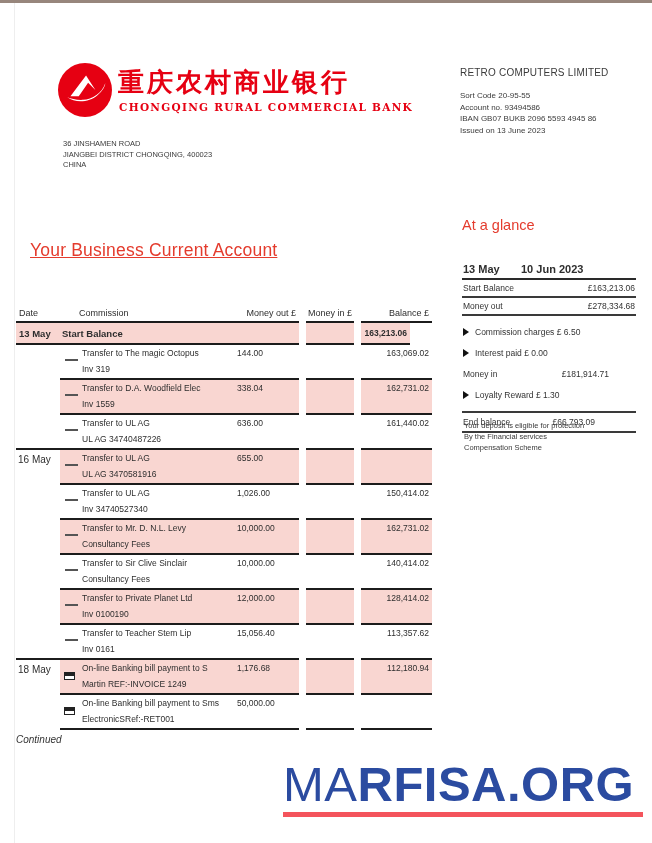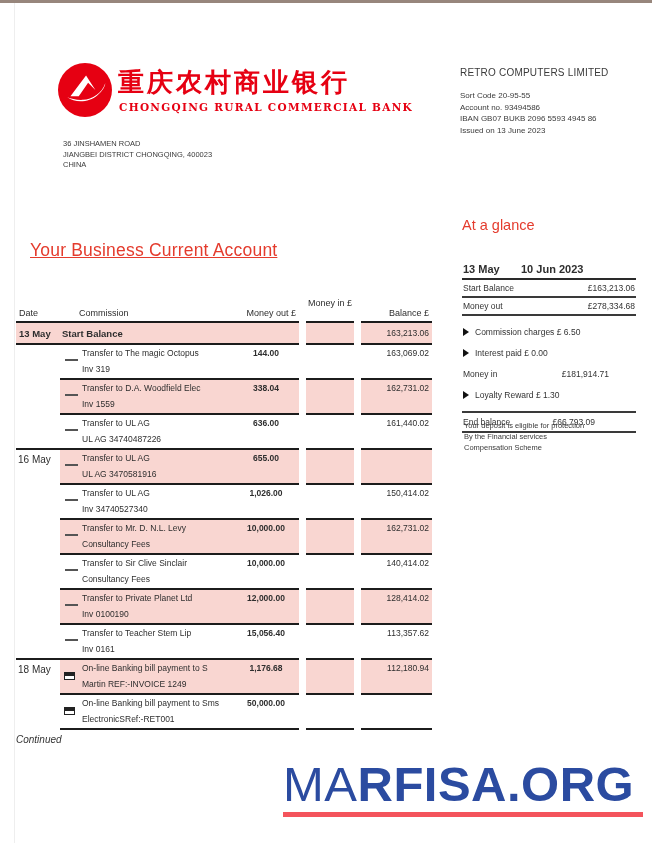--- a/index.html
+++ b/index.html
@@ -42,44 +42,44 @@
   .fscs { position:absolute; left:464px; top:418px; font-size:7.5px; line-height:1.45; color:#3a3a3a; }
 
   
   .stable { position:absolute; left:16px; top:301px; width:416px; font-size:8.5px; color:#2e2e2e; }
   .thead { display:flex; height:19px; align-items:flex-end; font-size:9px; }
   .h-a { width:283px; display:flex; border-bottom:2px solid #1c1c1c; padding-bottom:3px; }
   .h-date { width:63px; padding-left:3px; }
   .h-desc { flex:1; }
   .h-out { text-align:right; padding-right:3px; width:90px; }
   .c-gap { width:7px; }
-  .h-in { width:48px; text-align:right; border-bottom:2px solid #1c1c1c; padding:0 2px 13px 0; }
+  .h-in { width:48px; text-align:right; border-bottom:2px solid #1c1c1c; padding:0 2px 3px 0; }
   .h-bal { width:71px; text-align:right; border-bottom:2px solid #1c1c1c; padding:0 3px 3px 0; }
 
   .srow { display:flex; height:22px; font-weight:700; font-size:9.5px; }
   .s-a { width:283px; display:flex; align-items:center; padding-left:3px; border-bottom:2px solid #1c1c1c; }
   .s-date { width:43px; }
   .s-in { width:48px; border-bottom:2px solid #1c1c1c; }
-  .s-bal { width:71px; border-bottom:2px solid #1c1c1c; text-align:right; padding-right:3px;
-           display:flex; align-items:center; justify-content:flex-end; font-weight:400; font-size:8.5px; }
+  .s-bal { width:49px; border-bottom:2px solid #1c1c1c; text-align:right; padding-right:3px;
+           display:flex; align-items:center; justify-content:flex-end; font-weight:700; font-size:8.5px; }
   .pink { background:#f9d6d1; }
 
   .trow { display:flex; height:35px; }
   .c-date { width:44px; font-size:10px; padding:4px 0 0 2px; color:#2e2e2e; }
   .c-date.dborder { border-bottom:2px solid #1c1c1c; }
   .c-a { width:239px; display:flex; border-bottom:2px solid #1c1c1c; padding:3px 0 0 2px; }
   .c-icon { width:20px; flex:0 0 auto; }
   .dash-icon { display:block; width:13px; height:2px; background:#555; margin:11px 0 0 3px; }
   .card-icon { display:block; position:relative; width:11px; height:8px; border:1px solid #222;
                background:#fff; margin:9px 0 0 2px; }
   .card-icon::before { content:""; position:absolute; left:0; right:0; top:0; height:3px; background:#222; }
   .c-desc { flex:1; }
   .d1 { font-size:8.5px; }
   .d2 { font-size:8.5px; margin-top:6px; }
-  .c-out { width:62px; text-align:center; padding-right:4px;font-weight:bold; }
+  .c-out { width:62px; text-align:left; padding-right:4px; }
   .c-in { width:48px; border-bottom:2px solid #1c1c1c; text-align:right; padding:3px 2px 0 0; }
   .c-bal { width:71px; border-bottom:2px solid #1c1c1c; text-align:right; padding:3px 3px 0 0; }
   .continued { text-align:left; padding:4px 2px 0 0; font-size:10px; color:#333;font-style:italic; }
 
   
   .marfisa { position:absolute; left:283px; top:757px; width:366px; }
   .marfisa-text { font-size:49px; line-height:1; color:#2b4ba0; letter-spacing:0.5px; white-space:nowrap; }
   .marfisa-text .w1 { font-weight:400; }
   .marfisa-text .w2 { font-weight:700; }
   .marfisa-text .w3 { font-weight:800; }

